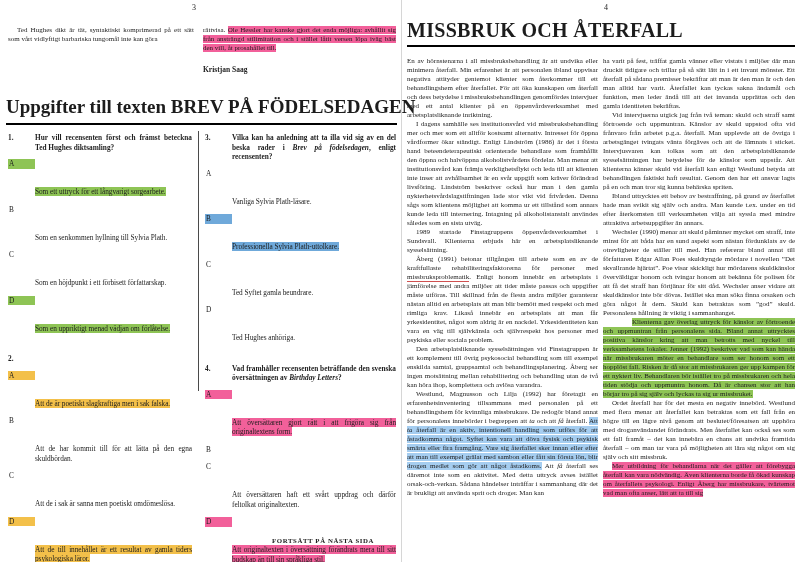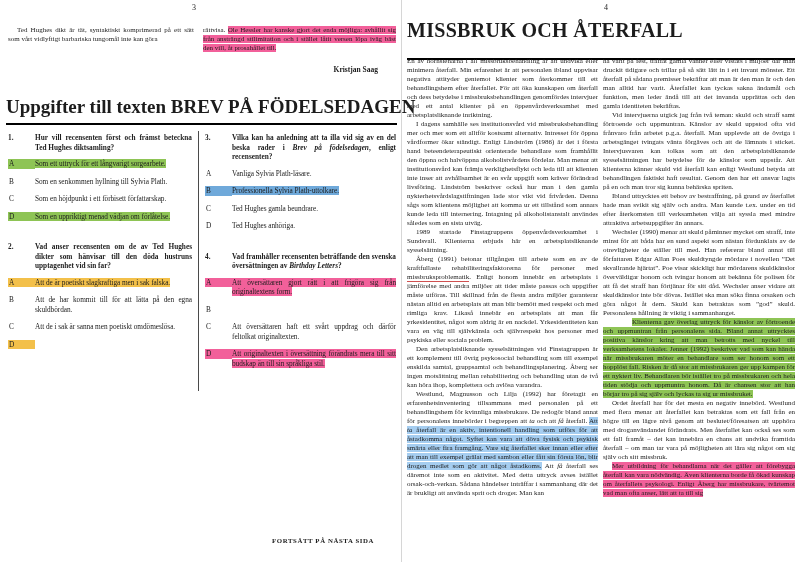--- a/index.html
+++ b/index.html
@@ -17,50 +17,50 @@
   
   .hp { background:var(--highlight_pink); }
   .hg { background:var(--highlight_green);margin-left:20px; }
   .hb { background:var(--highlight_blue_light); }
   .i  { font-style:italic; }
   .ur { border-bottom:1px solid var(--underline_red); }
 
   
   #p3-intro-left  { left:8px;  top:26px; width:186px; }
   #p3-intro-right { left:203px; top:26px; width:193px; }
-  .byline { font-size:7.5px; font-weight:bold; text-align:right; padding-right:18px; margin-top:12px; }
+  .byline { font-size:7.5px; font-weight:bold; padding-right:18px; margin-top:12px; }
 
   #p3-heading { left:6px; top:96px; width:391px; border-bottom:2px solid #000;
                 padding-bottom:5px; font-size:19px; font-weight:bold; white-space:nowrap; }
 
   #p3-q-left  { left:8px;   top:133px; width:184px; }
   #p3-q-right { left:205px; top:133px; width:191px; }
   #p3-qdivider { left:198px; top:131px; width:1px; height:260px; background:#4a4a4a; }
 
   .qblock + .qblock { margin-top:21px; }
   .qhead { display:flex; align-items:flex-start; margin-bottom:7px; }
   .qn { width:27px; flex:none; font-size:7.3px; line-height:9.5px; font-weight:bold; }
   .qt { flex:1; font-size:7.3px; line-height:9.5px; font-weight:bold; text-align:justify;font-family:Liberation Serif, serif; }
   .opt { display:flex; align-items:flex-start; margin-bottom:8px; font-size:7.3px; line-height:9.5px; letter-spacing:-0.05px; }
   .ol { width:27px; flex:none; }
   .olb { display:inline-block; width:100%; padding-left:1px; }
-  .ot { flex:1; text-align:justify; }
+  .ot { flex:1; text-align:justify;margin-top:28px; }
   .opt[data-hl="hg"] .olb, .opt[data-hl="hg"] .ots { background:var(--highlight_green); }
   .opt[data-hl="hy"] .olb, .opt[data-hl="hy"] .ots { background:var(--highlight_yellow); }
   .opt[data-hl="hb"] .olb, .opt[data-hl="hb"] .ots { background:var(--highlight_blue); }
   .opt[data-hl="hp"] .olb, .opt[data-hl="hp"] .ots { background:var(--highlight_pink); }
 
   #p3-footer { left:272px; top:537px; font-size:6.8px; font-weight:bold; letter-spacing:0.6px; }
 
   
   #page-divider { left:401px; top:0; width:1px; height:562px; background:#d6d6d6; }
 
   
   #p4-title { left:407px; top:19px; width:388px; border-bottom:2.5px solid #000;
-              padding-bottom:16px; font-size:20px; font-weight:bold; white-space:nowrap; letter-spacing:0.3px; }
+              padding-bottom:3px; font-size:20px; font-weight:bold; white-space:nowrap; letter-spacing:0.3px; }
   #p4-col1 { left:407px; top:57px; width:191px; height:505px; overflow:hidden; }
   #p4-col2 { left:603px; top:57px; width:192px; height:505px; overflow:hidden; }
 </style>
 </head>
 <body>
 
 <div class="abs pagenum" style="left:192px; top:3px;">3</div>
 
 <div class="abs bodytext" id="p3-intro-left">
   <p class="ind">Ted Hughes dikt är tät, syntaktiskt komprimerad på ett sätt som vårt vidlyftigt barbariska tungomål inte kan göra</p>
@@ -95,57 +95,57 @@
     </div>
     <div class="opt" data-hl="hg">
       <span class="ol"><span class="olb">D</span></span>
       <div class="ot"><span class="ots">Som en uppriktigt menad vädjan om förlåtelse.</span></div>
     </div>
   </div>
 
   <div class="qblock">
     <div class="qhead">
       <span class="qn">2.</span>
-      <div class="qt"><span>Vad anser recensenten om de av Ted Hughes dikter som hänvisar till den döda hustruns upptagenhet vid sin far?</span></div>
     </div>
     <div class="opt" data-hl="hy">
       <span class="ol"><span class="olb">A</span></span>
       <div class="ot"><span class="ots">Att de är poetiskt slagkraftiga men i sak falska.</span></div>
     </div>
     <div class="opt" data-hl="">
       <span class="ol"><span class="olb">B</span></span>
       <div class="ot"><span class="ots">Att de har kommit till för att lätta på den egna skuldbördan.</span></div>
     </div>
     <div class="opt" data-hl="">
       <span class="ol"><span class="olb">C</span></span>
       <div class="ot"><span class="ots">Att de i sak är sanna men poetiskt omdömeslösa.</span></div>
     </div>
     <div class="opt" data-hl="hy">
       <span class="ol"><span class="olb">D</span></span>
+      <div class="ot"><span class="ots">Att de till innehållet är ett resultat av gamla tiders psykologiska läror.</span></div>
     </div>
   </div>
 </div>
 
 <div class="abs" id="p3-q-right">
   <div class="qblock">
     <div class="qhead">
       <span class="qn">3.</span>
       <div class="qt"><span>Vilka kan ha anledning att ta illa vid sig av en del beska rader i </span><span class="i">Brev på födelsedagen</span><span>, enligt recensenten?</span></div>
     </div>
     <div class="opt" data-hl="">
       <span class="ol"><span class="olb">A</span></span>
       <div class="ot"><span class="ots">Vanliga Sylvia Plath-läsare.</span></div>
     </div>
     <div class="opt" data-hl="hb">
       <span class="ol"><span class="olb">B</span></span>
       <div class="ot"><span class="ots">Professionella Sylvia Plath-uttolkare.</span></div>
     </div>
     <div class="opt" data-hl="">
       <span class="ol"><span class="olb">C</span></span>
-      <div class="ot"><span class="ots">Ted Hughes gamla beundrare.</span></div>
+      <div class="ot"><span class="ots">Ted Syftet gamla beundrare.</span></div>
     </div>
     <div class="opt" data-hl="">
       <span class="ol"><span class="olb">D</span></span>
       <div class="ot"><span class="ots">Ted Hughes anhöriga.</span></div>
     </div>
   </div>
 
   <div class="qblock">
     <div class="qhead">
       <span class="qn">4.</span>

